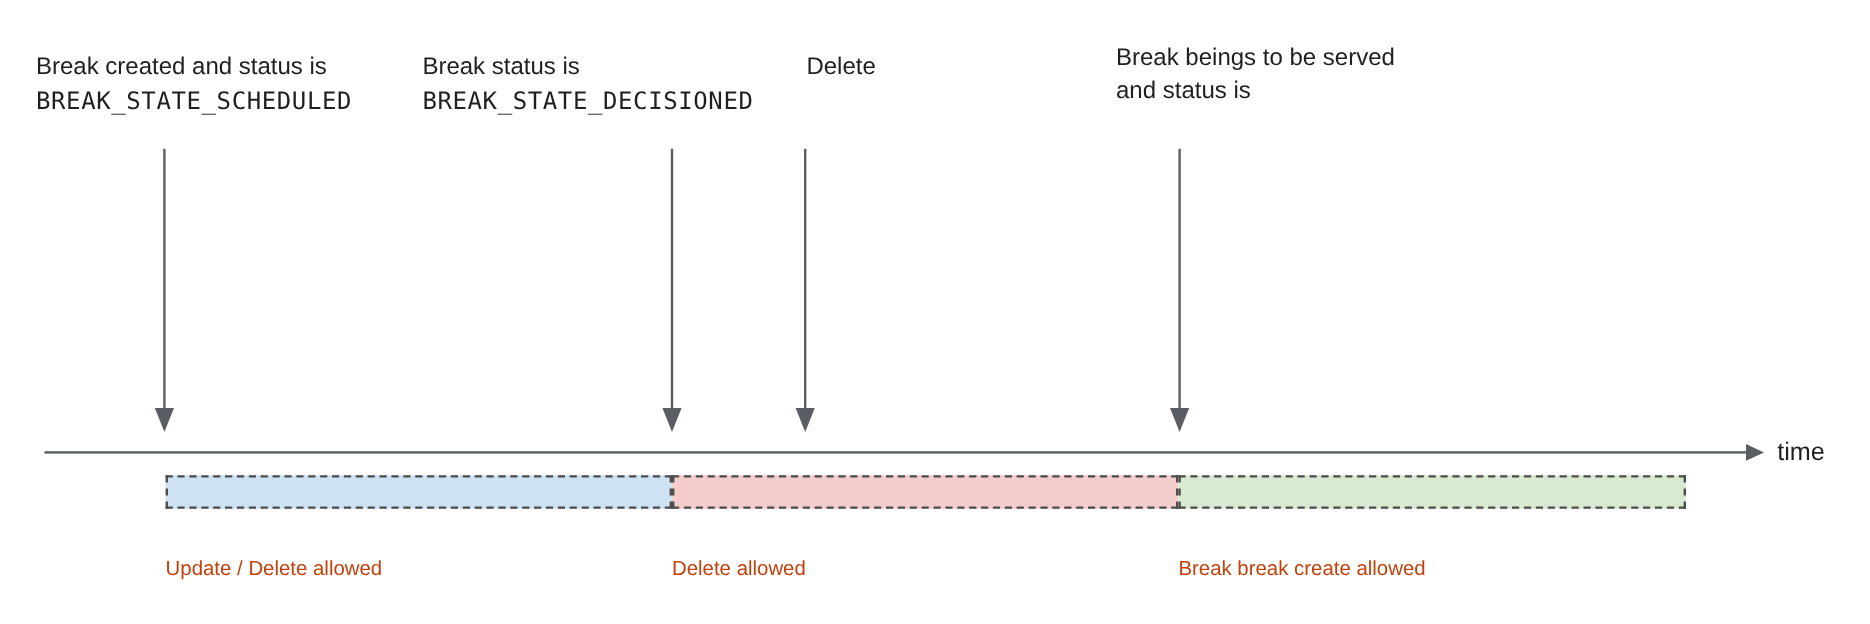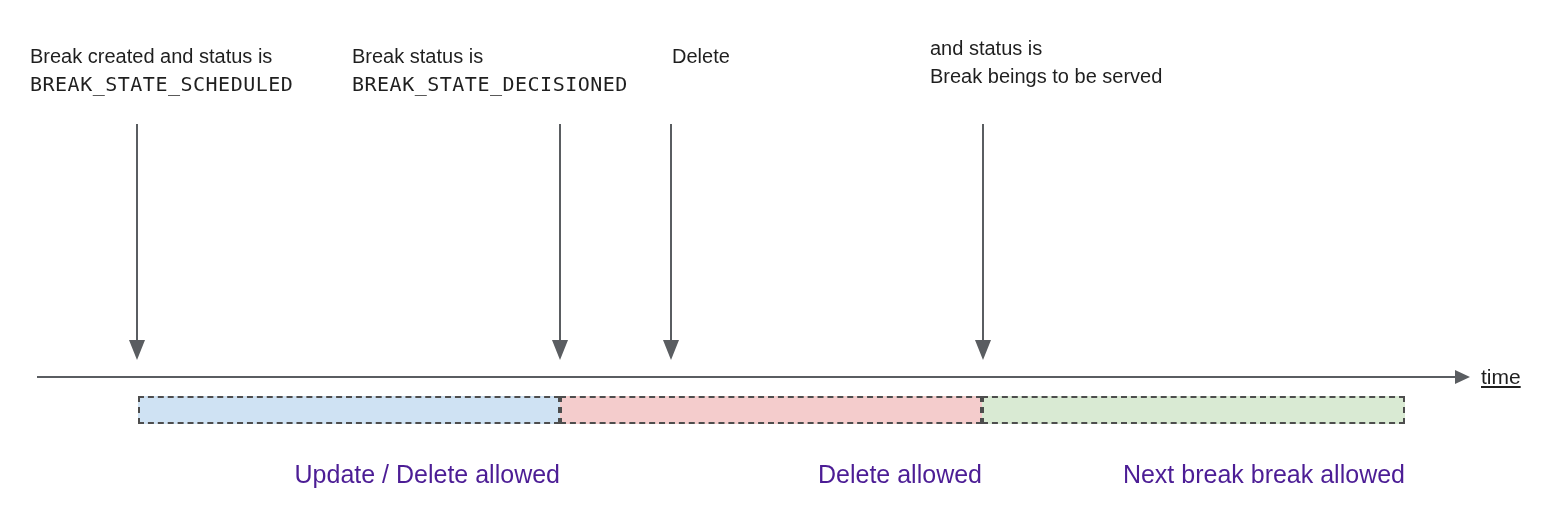--- a/index.html
+++ b/index.html
@@ -48,38 +48,38 @@
   }
   .timeline-head {
     position: absolute; left: 1455px; top: 370px;
     width: 0; height: 0;
     border-top: 7px solid transparent;
     border-bottom: 7px solid transparent;
     border-left: 15px solid #5a5d61;
   }
   .time-label {
     position: absolute; left: 1481px; top: 365px;
-    font-size: 21px; line-height: 24px; color: #1f1f1f; text-decoration: underline;
+    font-size: 21px; line-height: 24px; color: #1f1f1f;
   }
 
   
   .segment {
     position: absolute; top: 396px; height: 24px;
     border: 2px dashed #4d4d4d;
     box-sizing: content-box;
   }
   .seg-blue  { left: 138px; width: 418px; }
   .seg-red   { left: 560px; width: 418px; }
   .seg-green { left: 982px; width: 419px; }
 
   
   .seg-label {
     position: absolute; top: 461px; height: 26px;
-    text-align: right; font-size: 25px; line-height: 26px;
-    color: #4c1d95; white-space: nowrap;
+    text-align: left; font-size: 17px; line-height: 26px;
+    color: #c2410c; white-space: nowrap;
   }
   .lab-blue  { left: 138px; width: 422px; }
   .lab-red   { left: 560px; width: 422px; }
   .lab-green { left: 982px; width: 423px; }
 </style>
 </head>
 <body>
 
 <div class="canvas">
 
@@ -91,22 +91,22 @@
   <div class="annotation" style="left:352px; top:42px">
     <div class="sans">Break status is</div>
     <div class="mono">BREAK_STATE_DECISIONED</div>
   </div>
 
   <div class="annotation" style="left:672px; top:42px">
     <div class="sans">Delete</div>
   </div>
 
   <div class="annotation" style="left:930px; top:34px">
+    <div class="sans">Break beings to be served</div>
     <div class="sans">and status is</div>
-    <div class="sans">Break beings to be served</div>
   </div>
 
   <div class="v-arrow" style="left:137px">
     <div class="shaft"></div>
     <div class="head"></div>
   </div>
   <div class="v-arrow" style="left:560px">
     <div class="shaft"></div>
     <div class="head"></div>
   </div>
@@ -122,15 +122,15 @@
   <div class="timeline-line"></div>
   <div class="timeline-head"></div>
   <div class="time-label">time</div>
 
   <div class="segment seg-blue" style="background-color: rgb(207, 226, 243);"></div>
   <div class="segment seg-red" style="background-color: rgb(244, 204, 204);"></div>
   <div class="segment seg-green" style="background-color: rgb(217, 234, 211);"></div>
 
   <div class="seg-label lab-blue">Update / Delete allowed</div>
   <div class="seg-label lab-red">Delete allowed</div>
-  <div class="seg-label lab-green">Next break break allowed</div>
+  <div class="seg-label lab-green">Break break create allowed</div>
 
 </div>
 
 </body></html>

